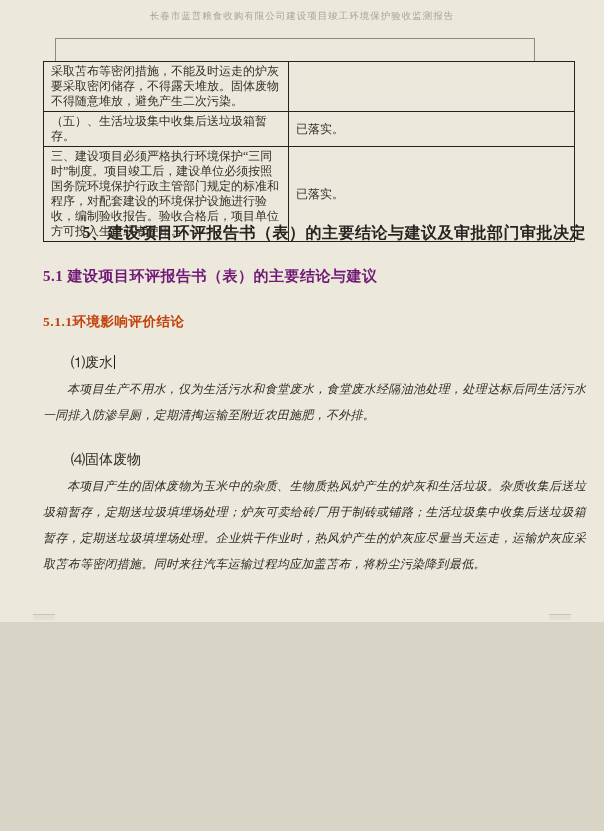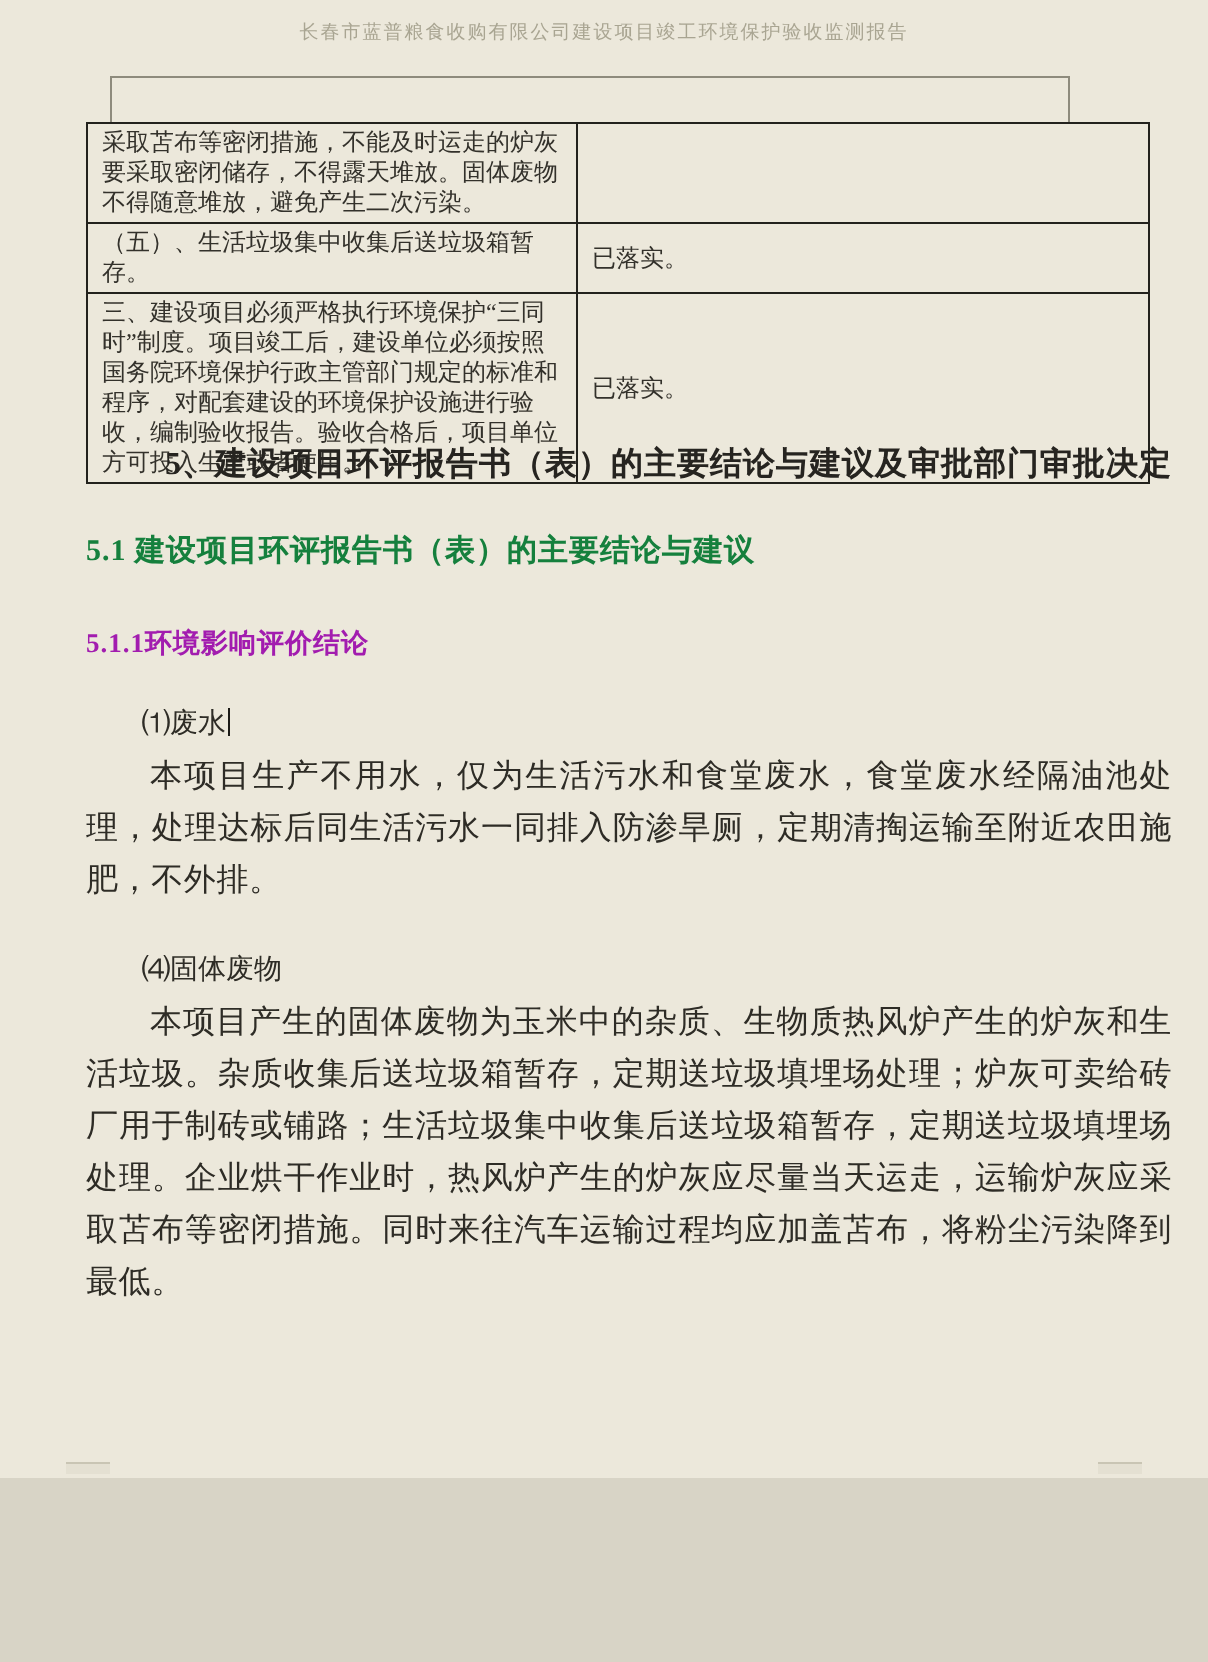--- a/index.html
+++ b/index.html
@@ -1,20 +1,20 @@
 <!DOCTYPE html>
 <html><head>
 <meta charset="utf-8">
 <style>
   * { margin: 0; padding: 0; box-sizing: border-box; }
   html, body { background: #d8d4c6; }
   .page {
     position: relative;
     width: 604px;
-    height: 739px;
+    height: 622px;
     background: #ece8db;
     overflow: hidden;
     font-family: "Liberation Serif", "DejaVu Serif", serif;
     color: #2e2c26;
   }
   .doc-header {
     position: absolute;
     top: 10px;
     left: 0;
     width: 100%;
@@ -72,54 +72,55 @@
     line-height: 21px;
     color: #262420;
     text-align: right;
   }
   .h2 {
     margin-top: 23px;
     font-size: 15px;
     font-weight: bold;
     letter-spacing: 0.5px;
     line-height: 20px;
-    color: #15803d;
+    color: #701a75;
   }
   .h3 {
     margin-top: 27px;
     font-size: 13.5px;
     font-weight: bold;
     letter-spacing: 0.5px;
     line-height: 18px;
-    color: #a21caf;
+    color: #c2410c;
   }
   .section { margin-top: 8px; }
   .section:first-of-type { margin-top: 19px; }
   .sec-label {
     padding-left: 2em;
     font-size: 14px;
     line-height: 26px;
     white-space: nowrap;
     margin-top: 19px;
   }
   .cursor {
     display: inline-block;
     width: 1px;
     height: 14px;
     background: #1b1a16;
     vertical-align: -2px;
     margin-left: 1px;
   }
   .sec-text {
-    font-size: 16px;
+    font-size: 12px;
     line-height: 26px;
     text-align: justify;
     text-indent: 2em;
     letter-spacing: 0.3px;
     color: #2e2c26;
+    font-style: italic;
   }
   .margin-mark {
     position: absolute;
     bottom: 2px;
     width: 22px;
     height: 6px;
     border-top: 1px solid #c9c5b4;
     background: #e4e0d2;
   }
   .margin-mark.left  { left: 33px; }

